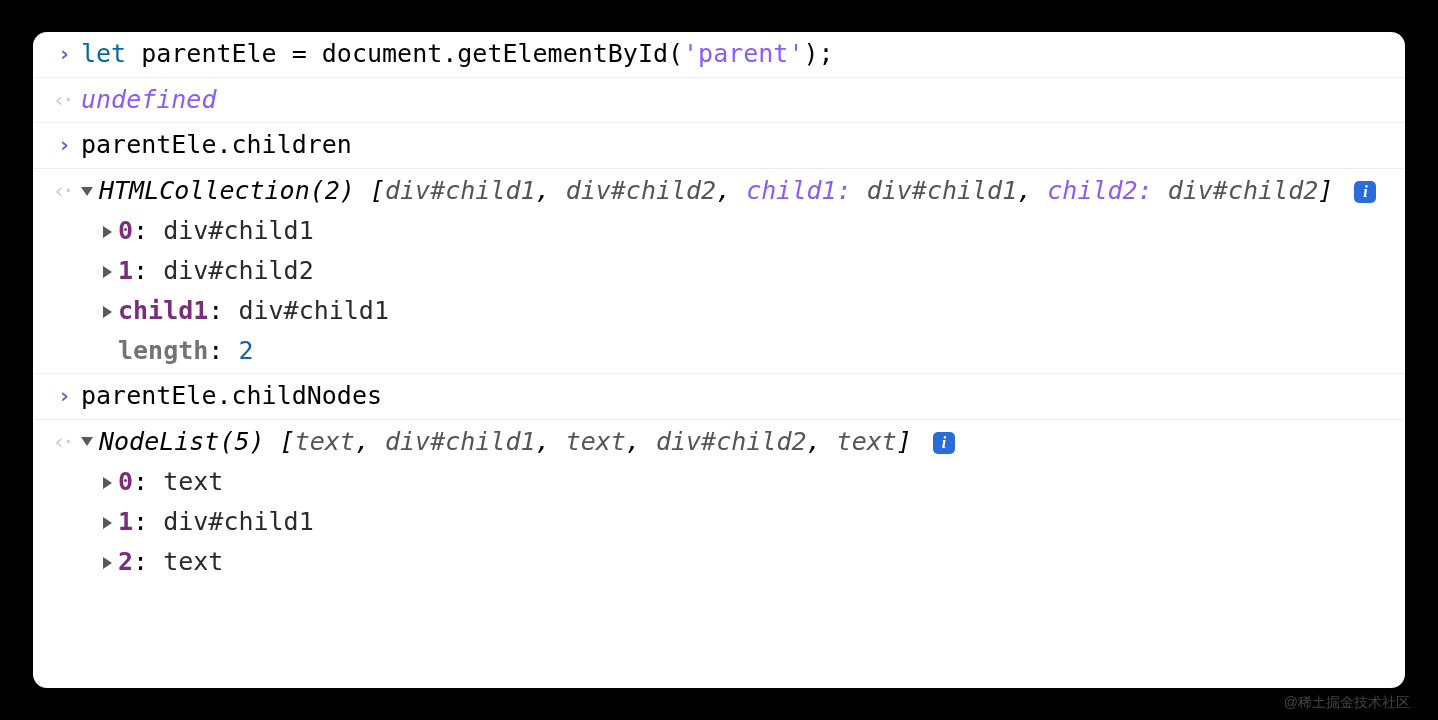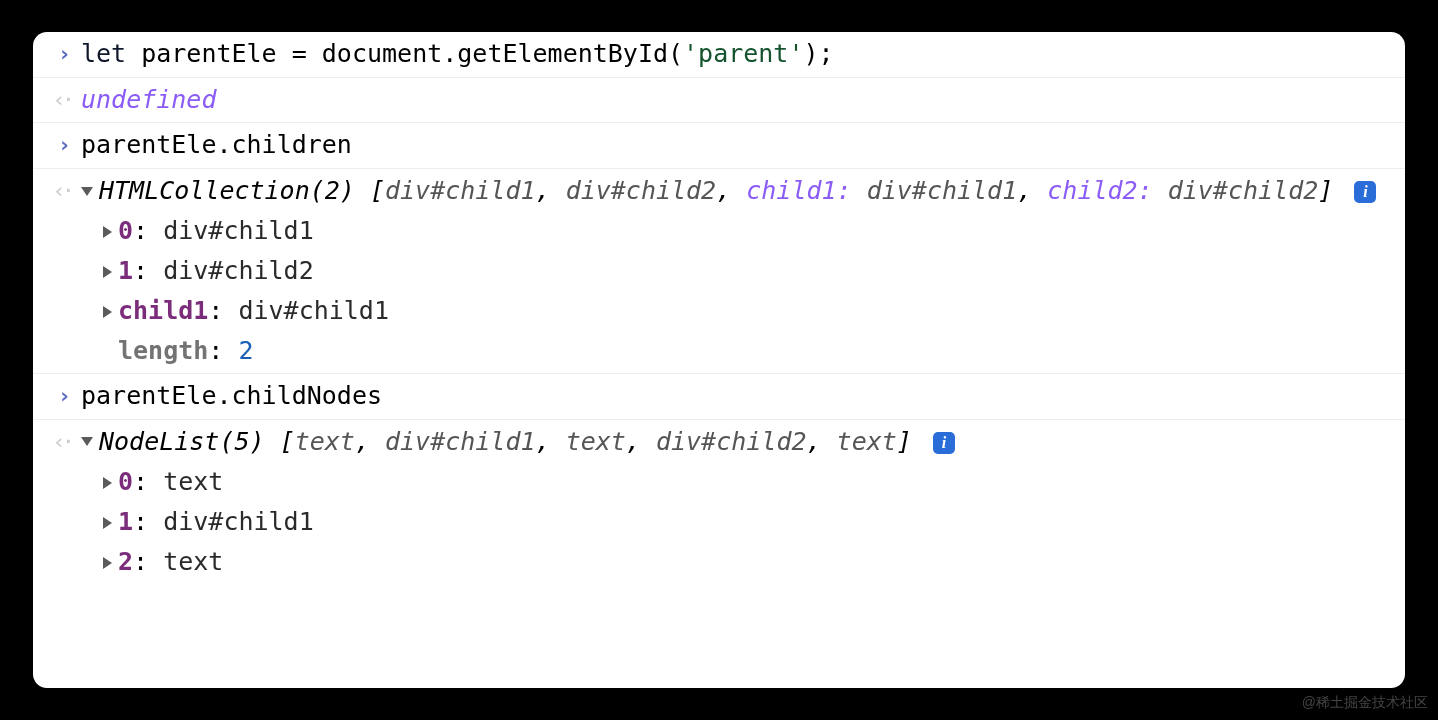--- a/index.html
+++ b/index.html
@@ -34,22 +34,22 @@
       flex-shrink: 0;
       text-align: right;
       padding-right: 10px;
       color: #b0b0b0;
       font-size: 22px;
       line-height: 1.85;
     }
     .gutter.input::before { content: '›'; color: #5c6ac4; font-weight: bold; }
     .gutter.output::before { content: '‹·'; color: #ccc; letter-spacing:-4px; }
     .content { flex: 1; padding-right: 12px; }
-    .kw-let { color: #0f172a; }
-    .str { color: #14532d; }
+    .kw-let { color: #0369a1; }
+    .str { color: #8b5cf6; }
     .dim { color: #8b5cf6; font-style: italic; }
     .italic { font-style: italic; }
     .propkey { color: #7b2d7b; font-weight: bold; }
     .protokey { color: #333; }
     .valtext { color: #2a2a2a; }
     .caret {
       display: inline-block;
       width: 0;
       height: 0;
       vertical-align: middle;
@@ -81,21 +81,21 @@
       font-style: italic;
       font-weight: bold;
       font-size: 16px;
       vertical-align: middle;
       margin-left: 6px;
       cursor: pointer;
     }
     .watermark {
       position: absolute;
       bottom: 8px;
-      right: 10px;
+      right: 28px;
       color: #444;
       font-size: 14px;
       font-family: -apple-system, sans-serif;
     }
   </style>
 </head>
 <body>
 
 <div class="console-panel">
 

